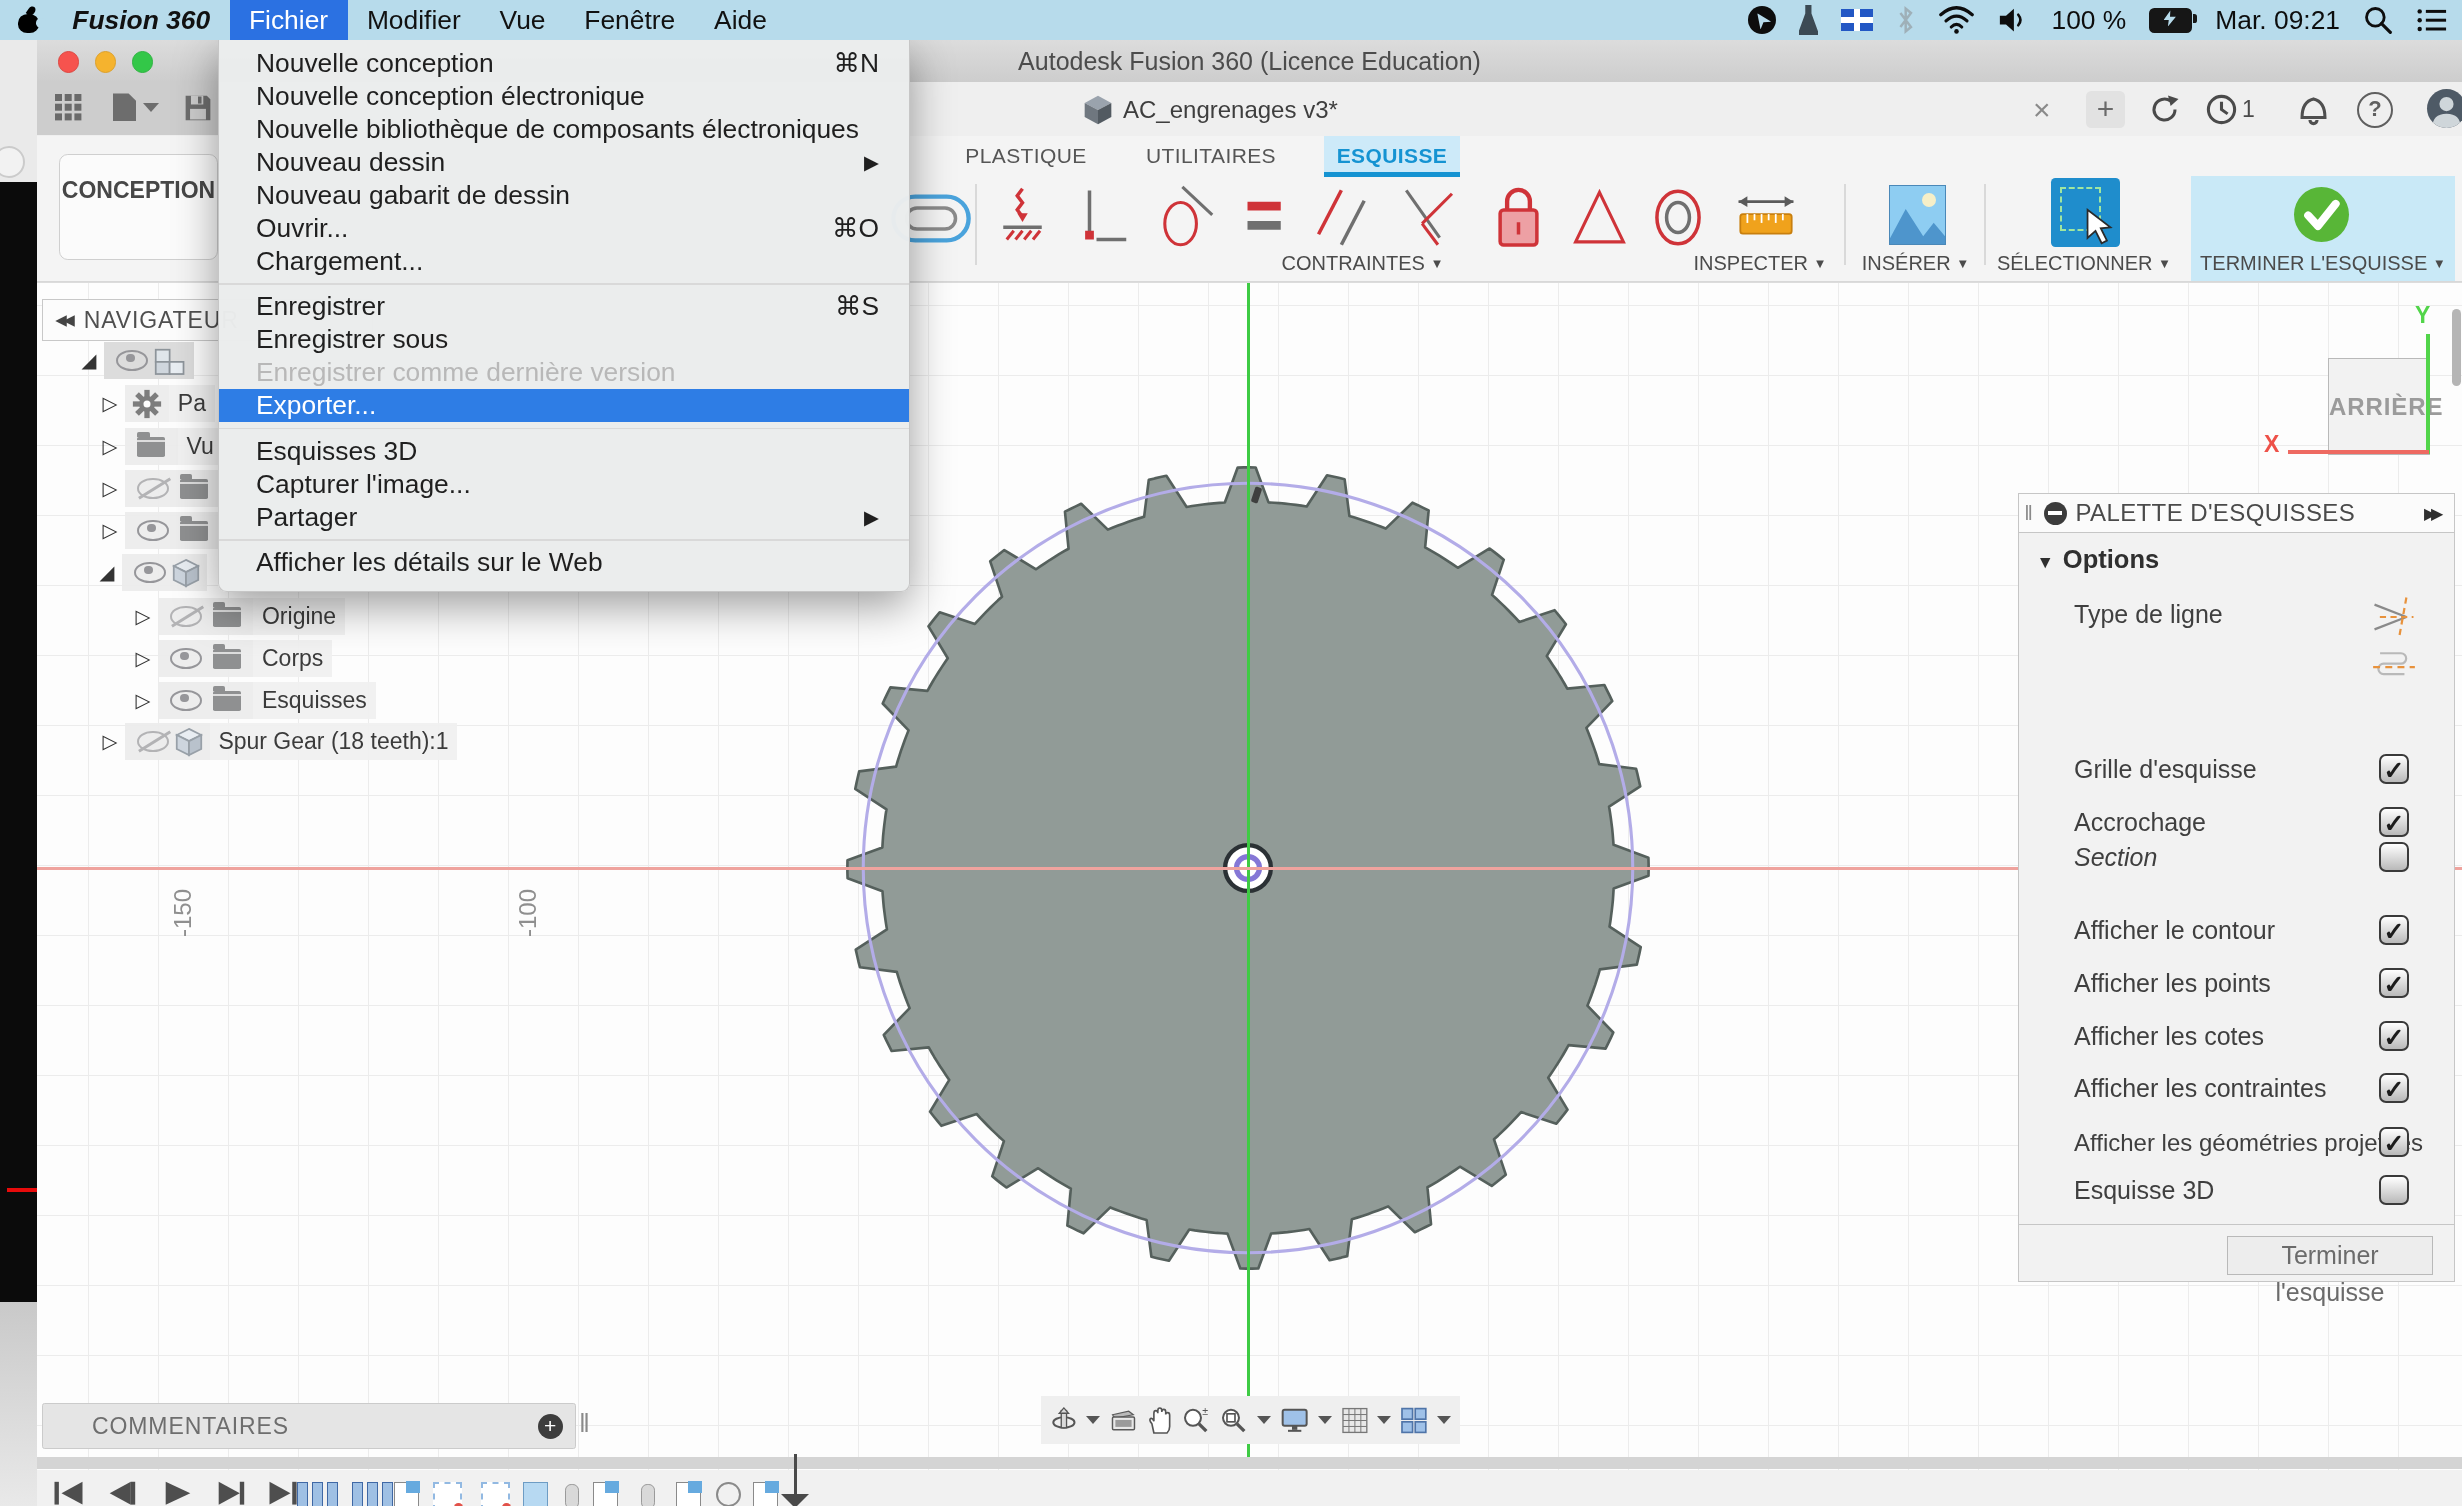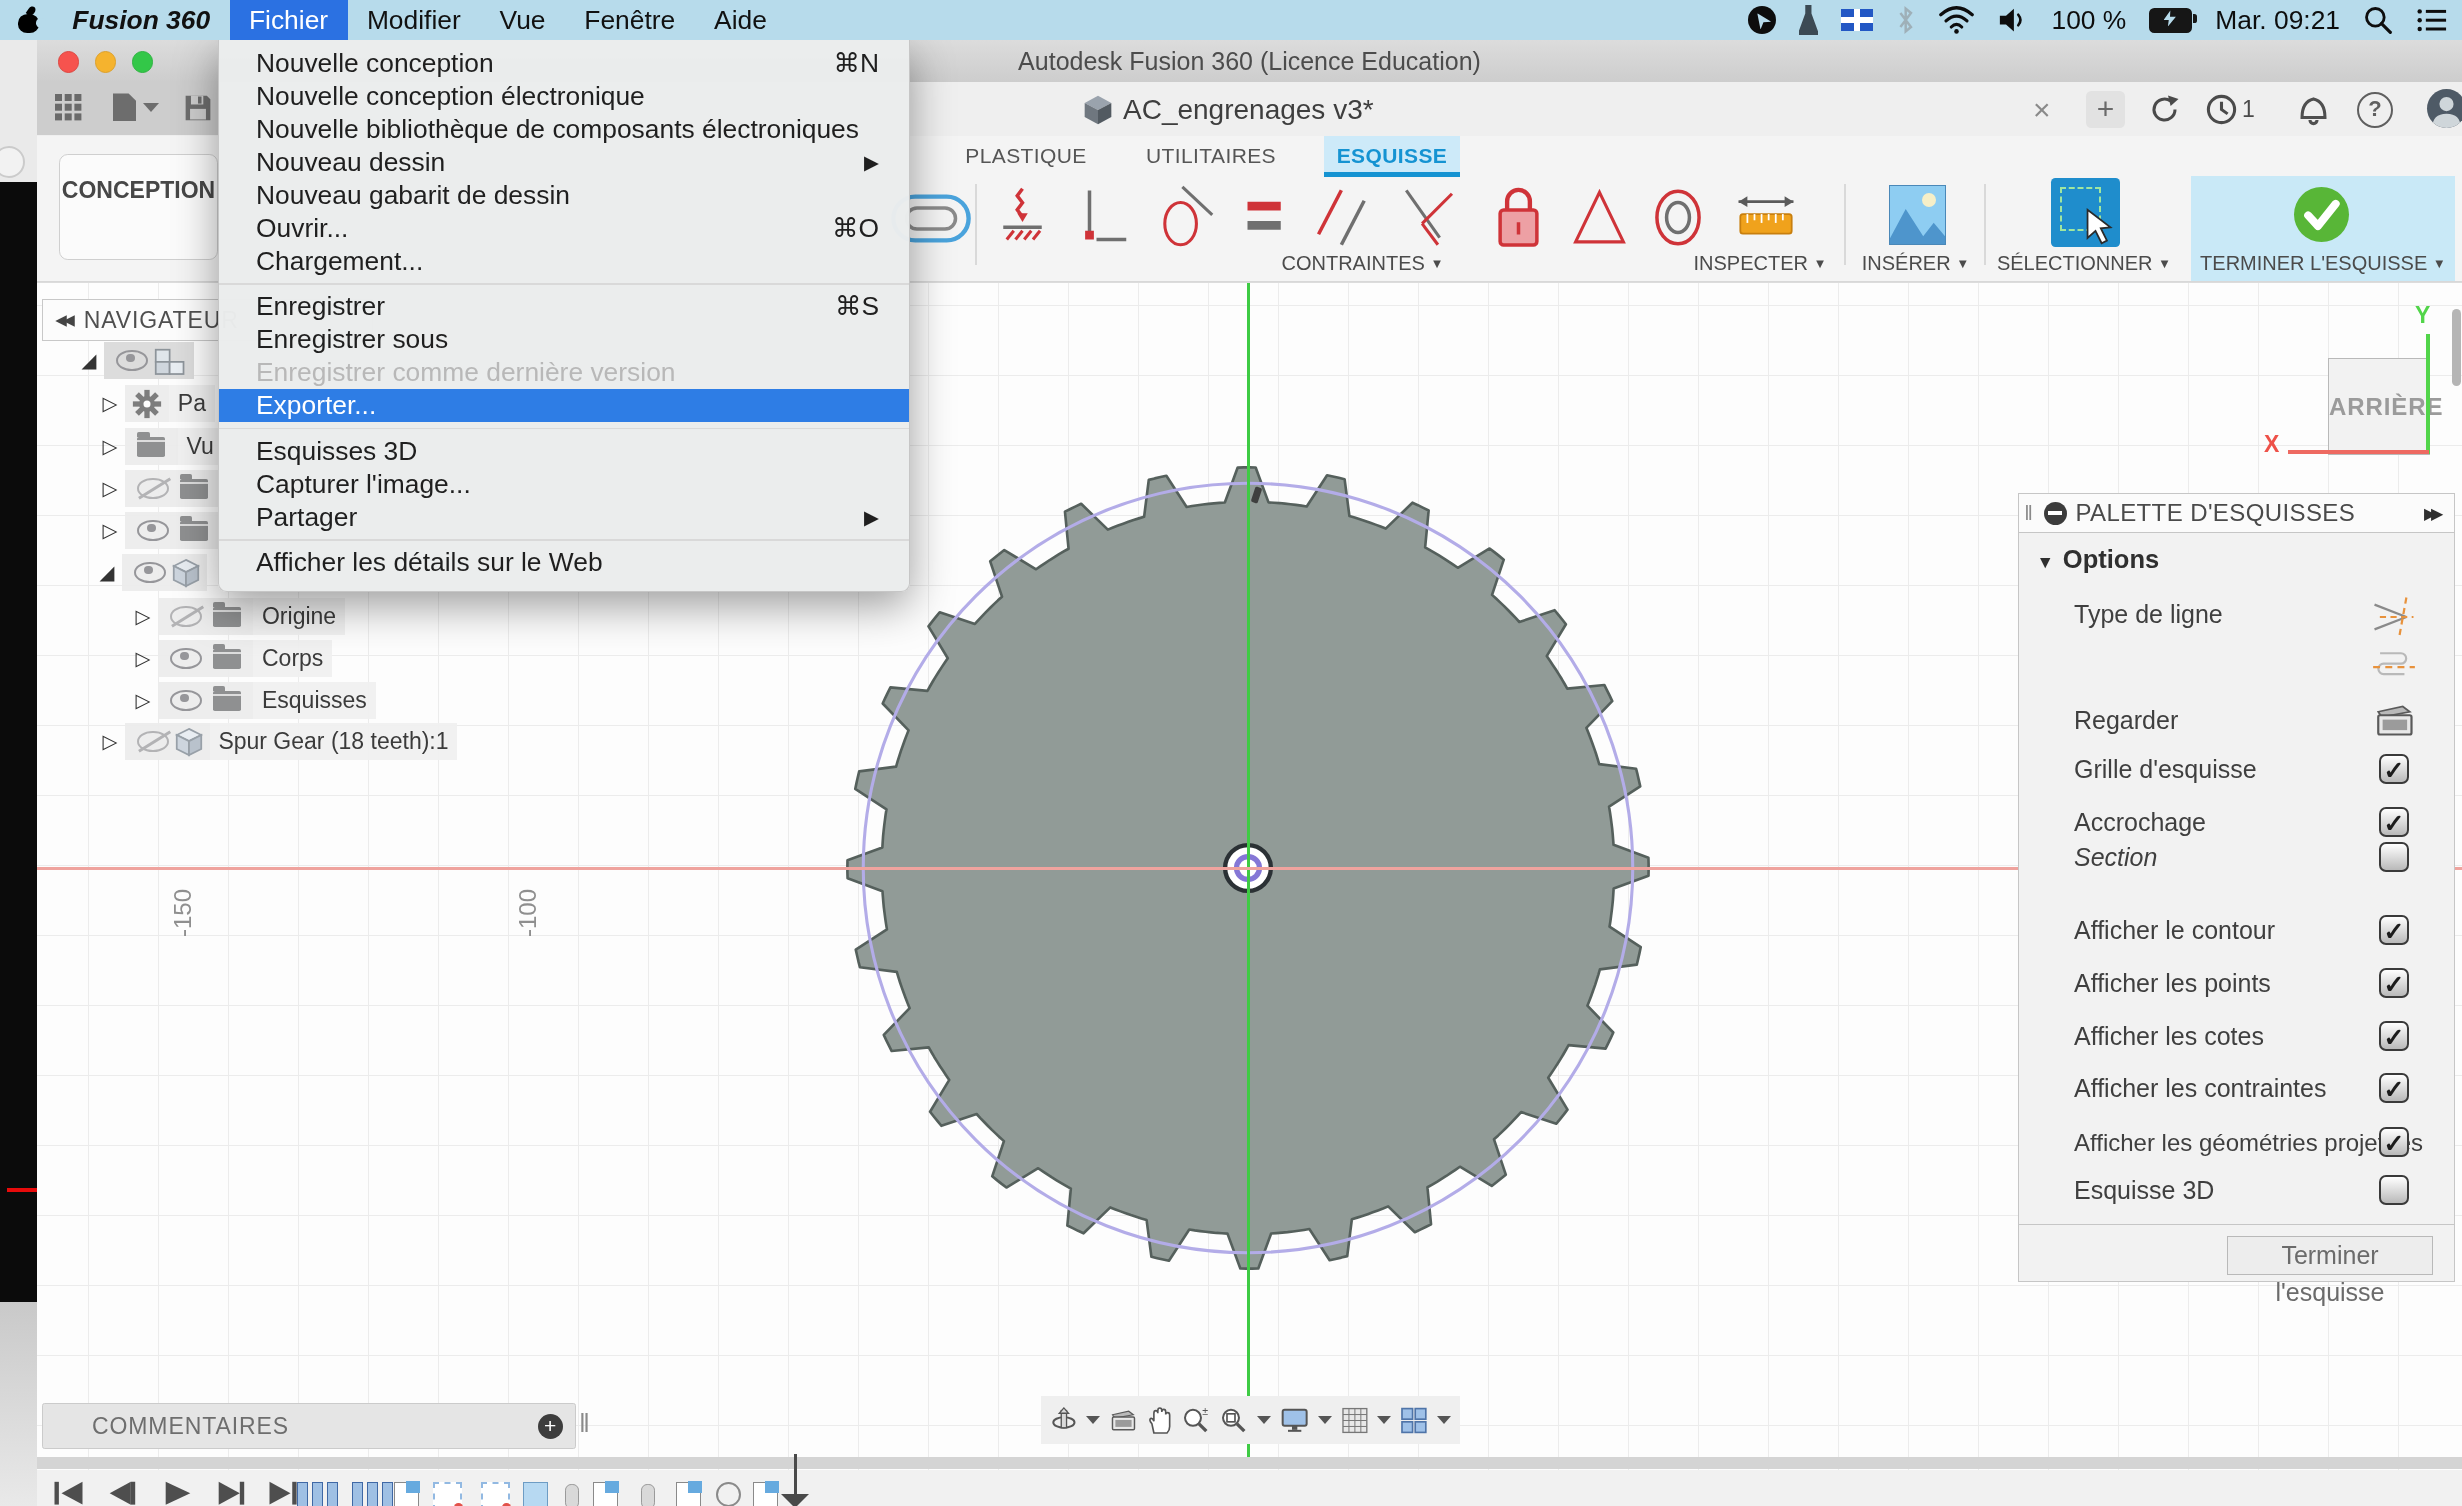--- a/index.html
+++ b/index.html
@@ -49,21 +49,21 @@
   #titlebar{left:37px;top:40px;width:2425px;height:42px;background:linear-gradient(#dcdcdc,#cdcdcd);
     border-bottom:0.9px solid #b2b2b2;}
   .tl{width:19.4px;height:19.4px;border-radius:50%;position:absolute;top:11.4px;}
   #wtitle{width:100%;text-align:center;line-height:42px;font-size:25px;color:#4c4c4c;}
   #tabstrip{left:37px;top:82px;width:2425px;height:55px;background:#efefef;}
   #qat{left:0;top:0;width:183px;height:53px;background:#cdcdcd;}
   .d9{position:absolute;width:7px;height:7px;background:#6a6a6a;
     box-shadow:9.7px 0 #6a6a6a,19.4px 0 #6a6a6a,0 9.7px #6a6a6a,9.7px 9.7px #6a6a6a,19.4px 9.7px #6a6a6a,0 19.4px #6a6a6a,9.7px 19.4px #6a6a6a,19.4px 19.4px #6a6a6a;}
   .fileic{position:absolute;width:23px;height:28px;background:#6d6d6d;clip-path:polygon(0 0,68% 0,100% 26%,100% 100%,0 100%);}
   .caret{width:0;height:0;border-left:8px solid transparent;border-right:8px solid transparent;border-top:9.7px solid #6d6d6d;}
-  .doctab{font-size:28px;color:#3e3e3e;}
+  .doctab{font-size:24px;color:#3e3e3e;}
   .addtab{width:39px;height:37px;background:#e2e2e2;border-radius:5.3px;text-align:center;line-height:35px;font-size:30px;color:#6a6a6a;}
   .helpc{width:32px;height:32px;border:2.6px solid #5f5f5f;border-radius:50%;text-align:center;line-height:30px;font-size:22px;font-weight:bold;color:#5f5f5f;}
   .avatar{width:39px;height:39px;border-radius:50%;background:#4e5a66;overflow:hidden;}
   
   #ribbon{left:37px;top:136px;width:2425px;height:145px;background:#f4f4f4;border-bottom:0.9px solid #d8d8d8;}
   .rtab{position:absolute;top:0;height:40px;line-height:40px;text-align:center;font-size:21px;color:#555;letter-spacing:0.4px;}
   .rtab.active{background:#cdeaf9;color:#1593d2;font-weight:bold;text-align:center;}
   .rtab-underline{position:absolute;background:#1593d2;}
   .rlabel{position:absolute;top:116px;height:23px;line-height:23px;text-align:center;font-size:20px;color:#4b4b4b;}
   .rlabel .dc{font-size:13.2px;vertical-align:1.8px;}
@@ -456,28 +456,20 @@
         <line x1="10" y1="26" x2="48" y2="26" stroke="#e8923c" stroke-width="2.5" stroke-dasharray="7 5"></line>
         <line x1="40" y1="4" x2="32" y2="48" stroke="#e8923c" stroke-width="2.5" stroke-dasharray="7 5"></line>
       </svg>
     </div>
     <div class="prow" style="top:154px;">
       <svg style="position:absolute;left:352px;top:0;" width="46" height="40" viewBox="0 0 52 46">
         <path d="M10 6 h24 a6 6 0 0 1 0 12 h-20 a6 6 0 0 0 0 12 h24" fill="none" stroke="#b9b9b9" stroke-width="2.5"></path>
         <line x1="2" y1="22" x2="50" y2="22" stroke="#e8923c" stroke-width="2.5" stroke-dasharray="8 6"></line>
       </svg>
     </div>
-    <div class="prow" style="top:209px;">
-      <span class="plabel">Regarder</span>
-      <svg style="position:absolute;left:354px;top:-1.8px;" width="42" height="39" viewBox="0 0 48 44">
-        <polygon points="6,12 34,6 42,12 10,18" fill="#b9b9b9" stroke="#5a5a5a" stroke-width="2"></polygon>
-        <rect x="6" y="16" width="38" height="22" rx="2" fill="#e8e8e8" stroke="#5a5a5a" stroke-width="2.5"></rect>
-        <rect x="11" y="21" width="28" height="12" fill="#9b9b9b"></rect>
-      </svg>
-    </div>
     <div class="prow" style="top:258px;">
       <span class="plabel">Grille d'esquisse</span>
       <span class="cb">✓</span>
     </div>
     <div class="prow" style="top:311px;">
       <span class="plabel">Accrochage</span>
       <span class="cb">✓</span>
     </div>
     <div class="prow" style="top:346px;font-style:italic;">
       <span class="plabel">Section</span>

